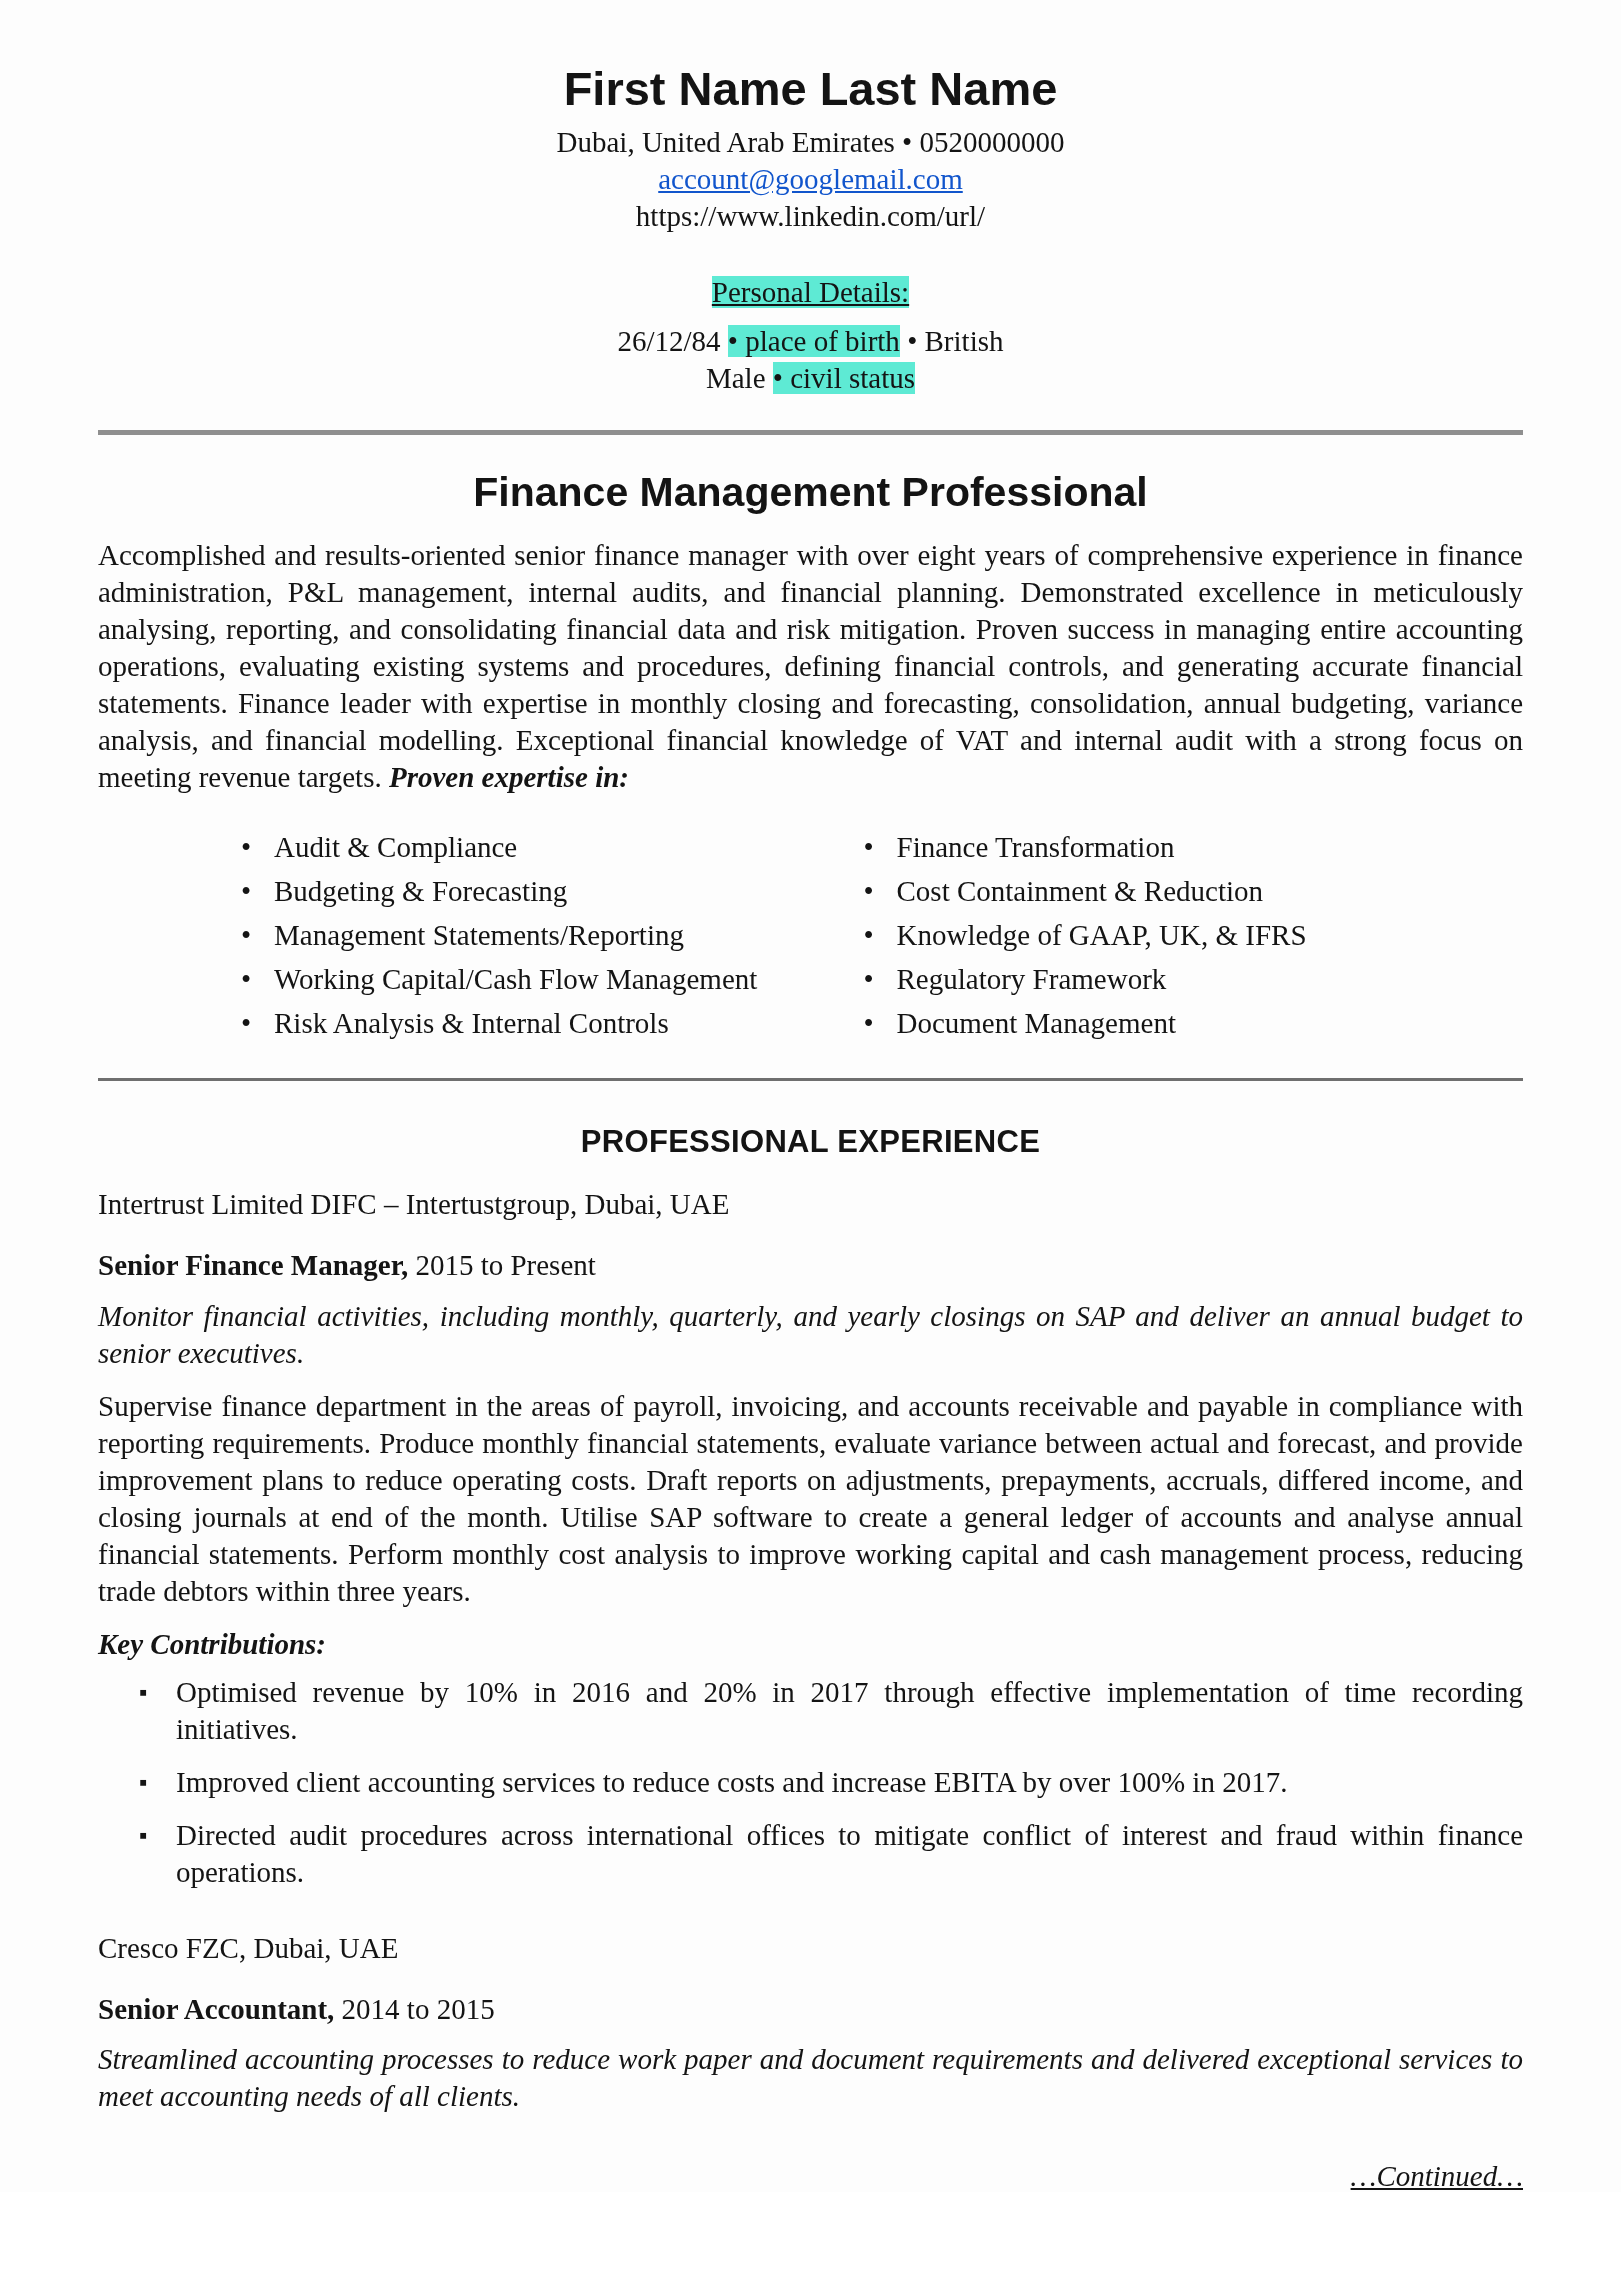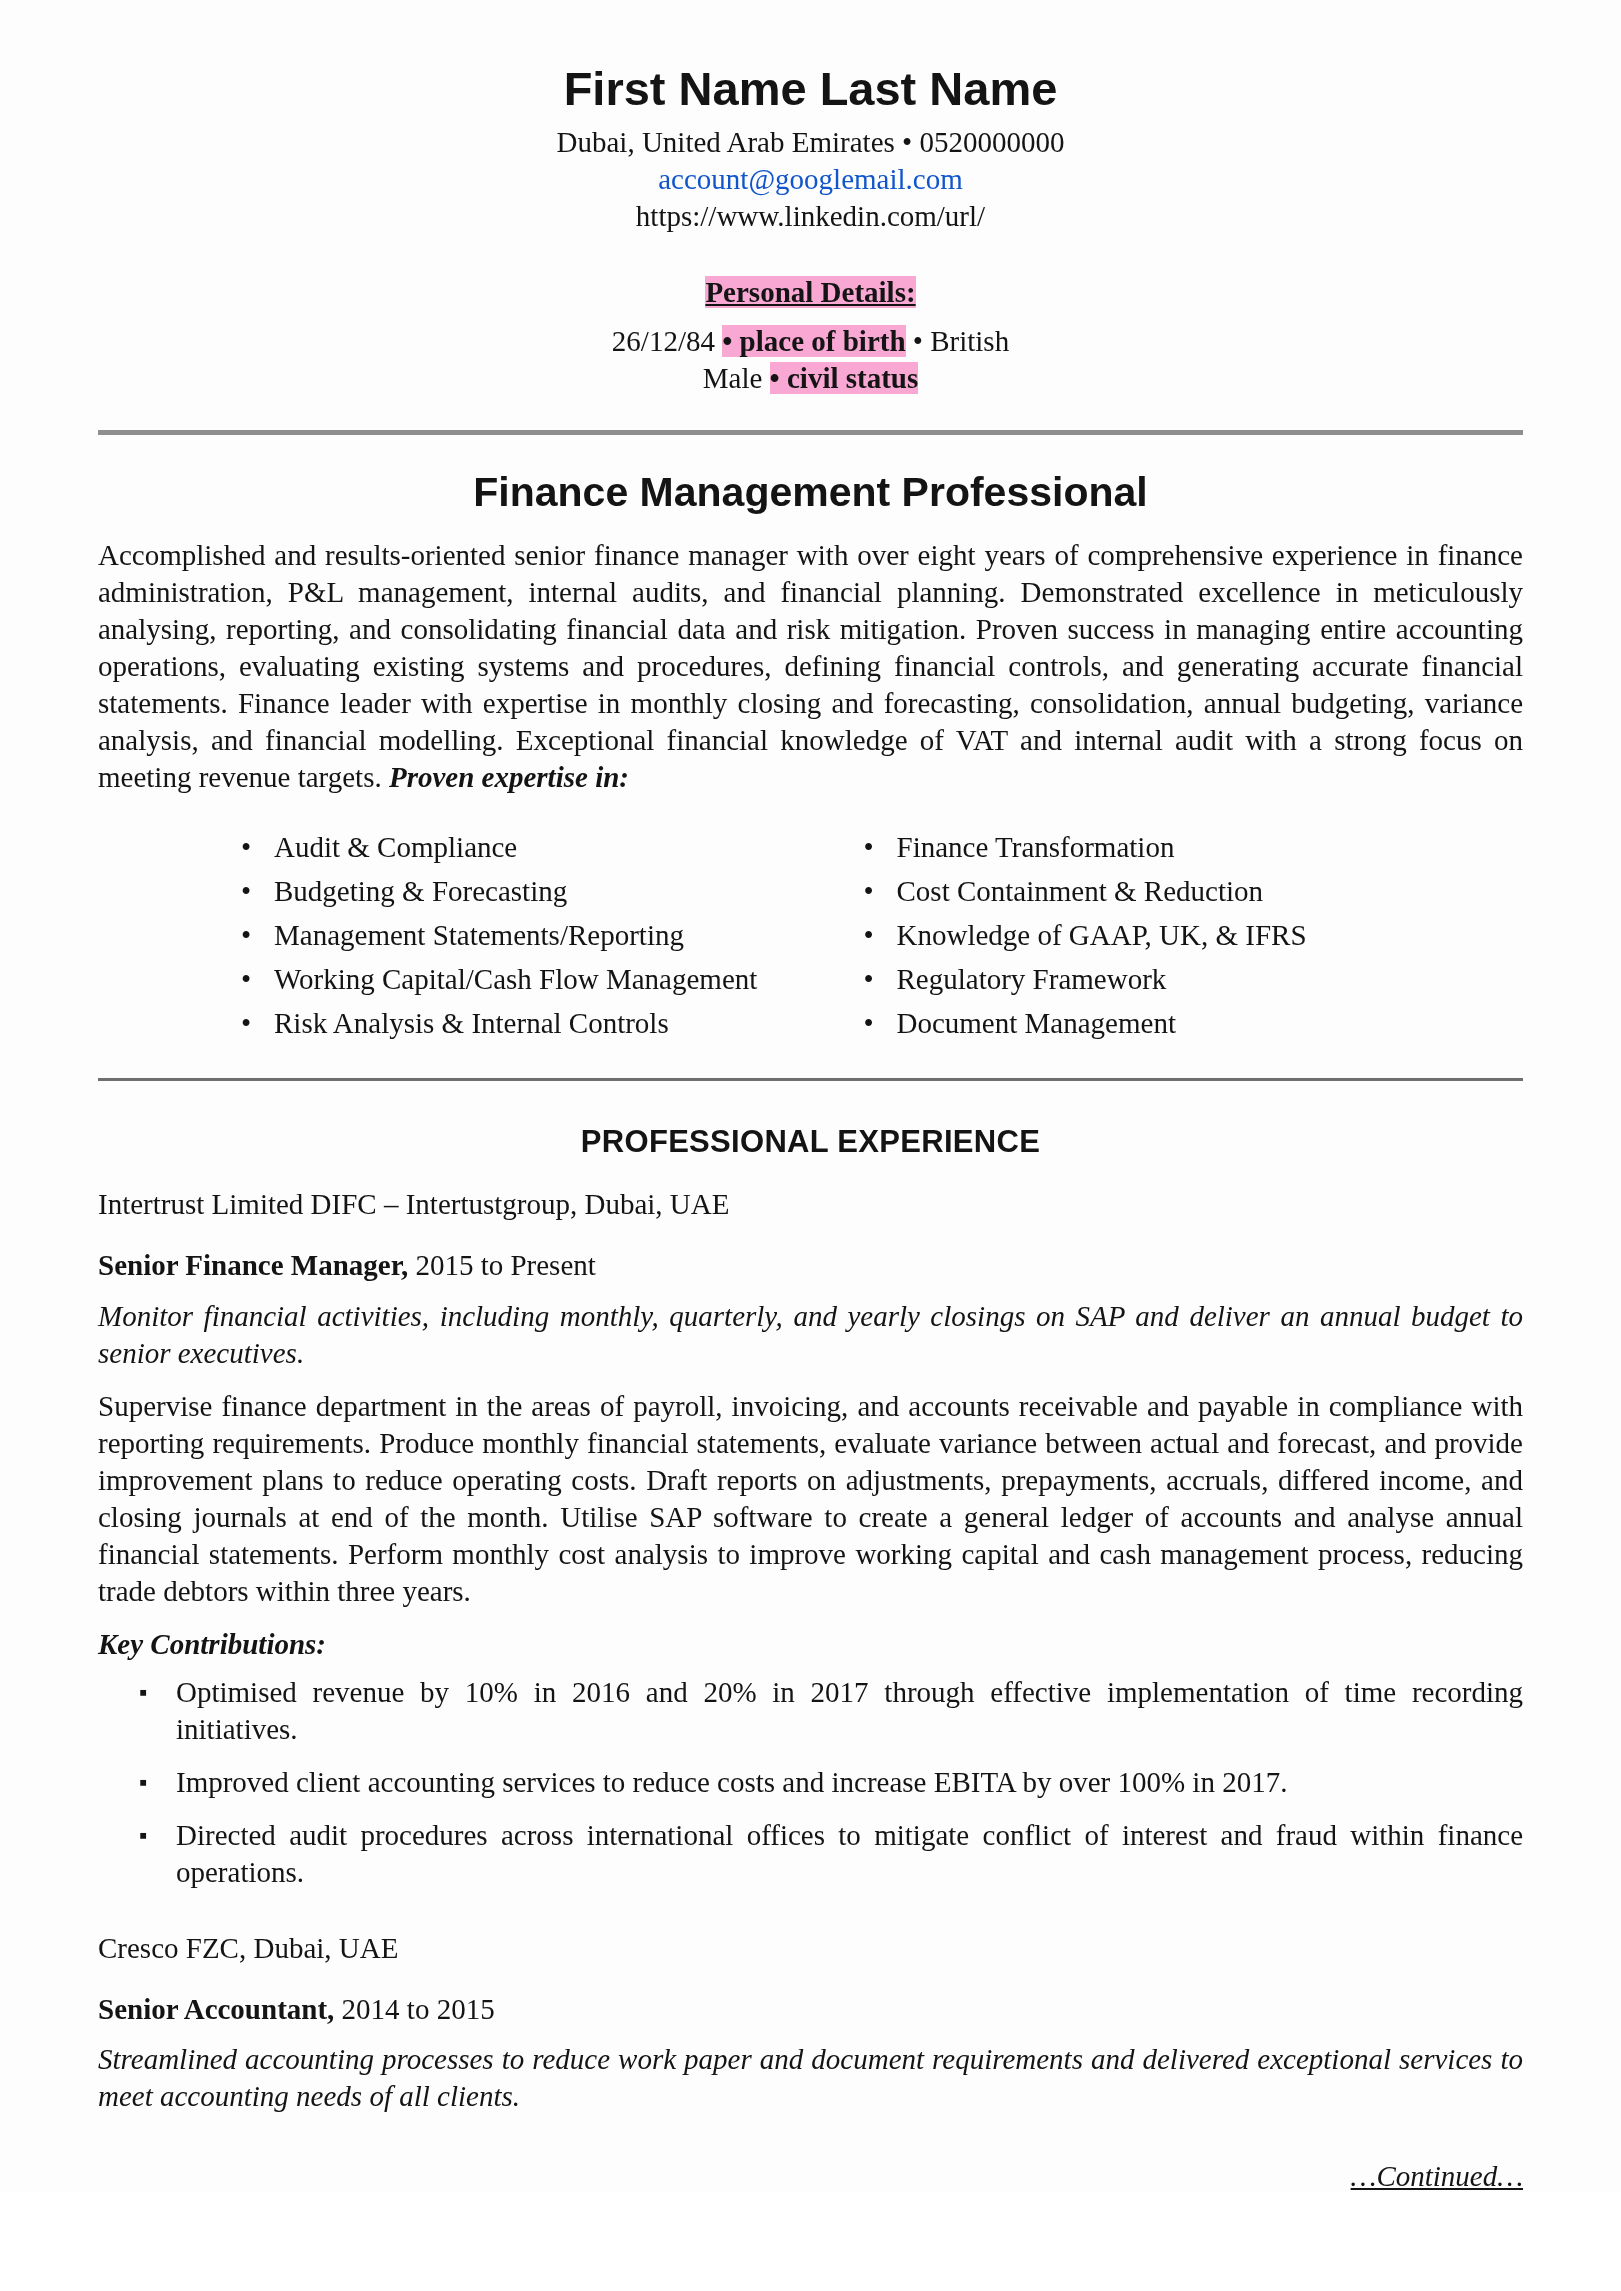--- a/index.html
+++ b/index.html
@@ -22,26 +22,27 @@
     font-family: "Liberation Sans", sans-serif;
     font-size: 47px;
     line-height: 55px;
     font-weight: 700;
     text-align: center;
     margin-bottom: 7.8px;
   }
   .center-line { text-align: center; }
   .email-link {
     color: #1155CC;
+    text-decoration: underline;
     cursor: pointer;
   }
 
   
   .personal { text-align: center; margin-top: 39px; }
-  .hl { background: #f9a8d4; font-weight: bold; }
+  .hl { background: #5eead4; }
   .pd-title { text-decoration: underline; }
   .pd-lines { margin-top: 11.8px; }
 
   
   .divider-thick {
     height: 5.9px;
     background: #8f8f8f;
     margin-top: 33px;
   }
   .divider-thin {

